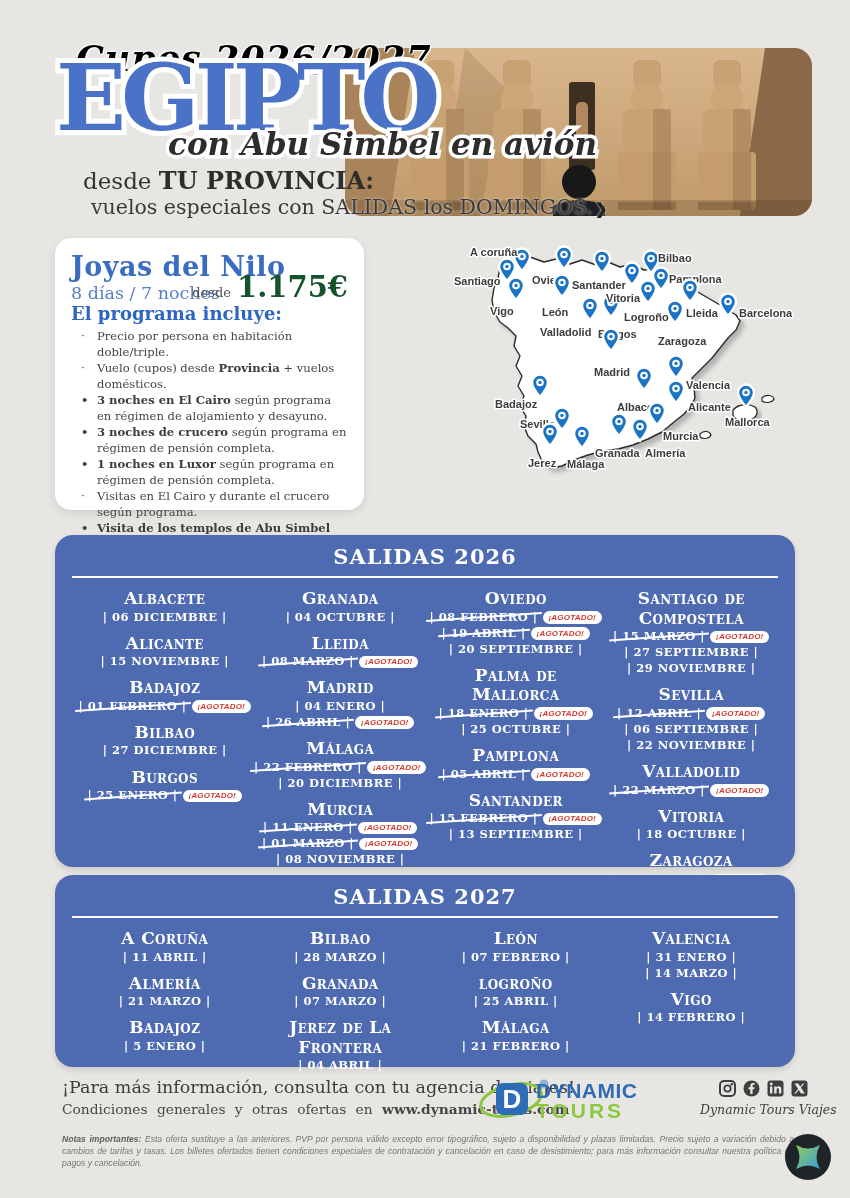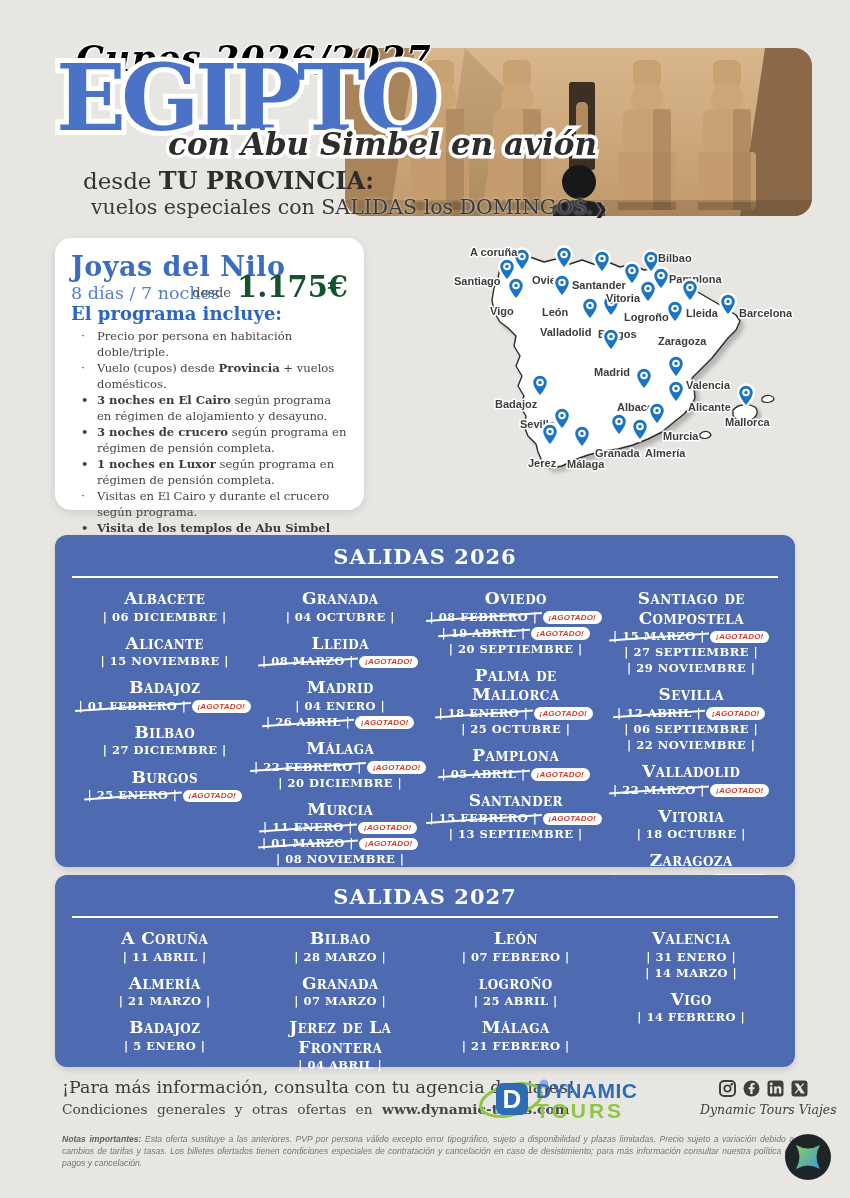--- a/index.html
+++ b/index.html
@@ -40,21 +40,21 @@
   .program .blt{position:absolute;left:10px;top:0;}
   .program .blt.big{font-weight:bold;}
   .program b{color:#3d3d3d;}
 
   
   .map{position:absolute;left:448px;top:238px;width:374px;height:272px;}
   .map-label{font:600 11px "Liberation Sans",sans-serif;fill:#3c3c3c;paint-order:stroke;stroke:#fff;
              stroke-width:3px;stroke-linejoin:round;}
 
   
-  .panel{position:absolute;left:55px;width:740px;background:#4e6ab0;border-radius:12px;box-sizing:border-box;
+  .panel{position:absolute;left:55px;width:740px;background:#4e6ab0;border-radius:18px;box-sizing:border-box;
          box-shadow:0 3px 6px rgba(0,0,0,.12);}
   .panel-2026{top:535px;height:332px;}
   .panel-2027{top:875px;height:192px;}
   .panel-title{text-align:center;color:#fff;font-size:21px;font-weight:bold;letter-spacing:1px;padding-top:9px;}
   .panel-rule{height:2px;background:#fff;margin:7px 17px 0;}
   .sal-cols{display:flex;align-items:flex-start;padding:11px 16px 0 22px;}
   .sal-col{flex:1;text-align:center;}
   .city-block{margin-bottom:9px;}
   .city-name{font-variant:small-caps;font-size:17px;font-weight:bold;color:#fff;letter-spacing:.4px;line-height:1.15;}
   .date-row{font-size:11.5px;font-weight:bold;color:#fff;letter-spacing:.5px;line-height:1.4;white-space:nowrap;}

